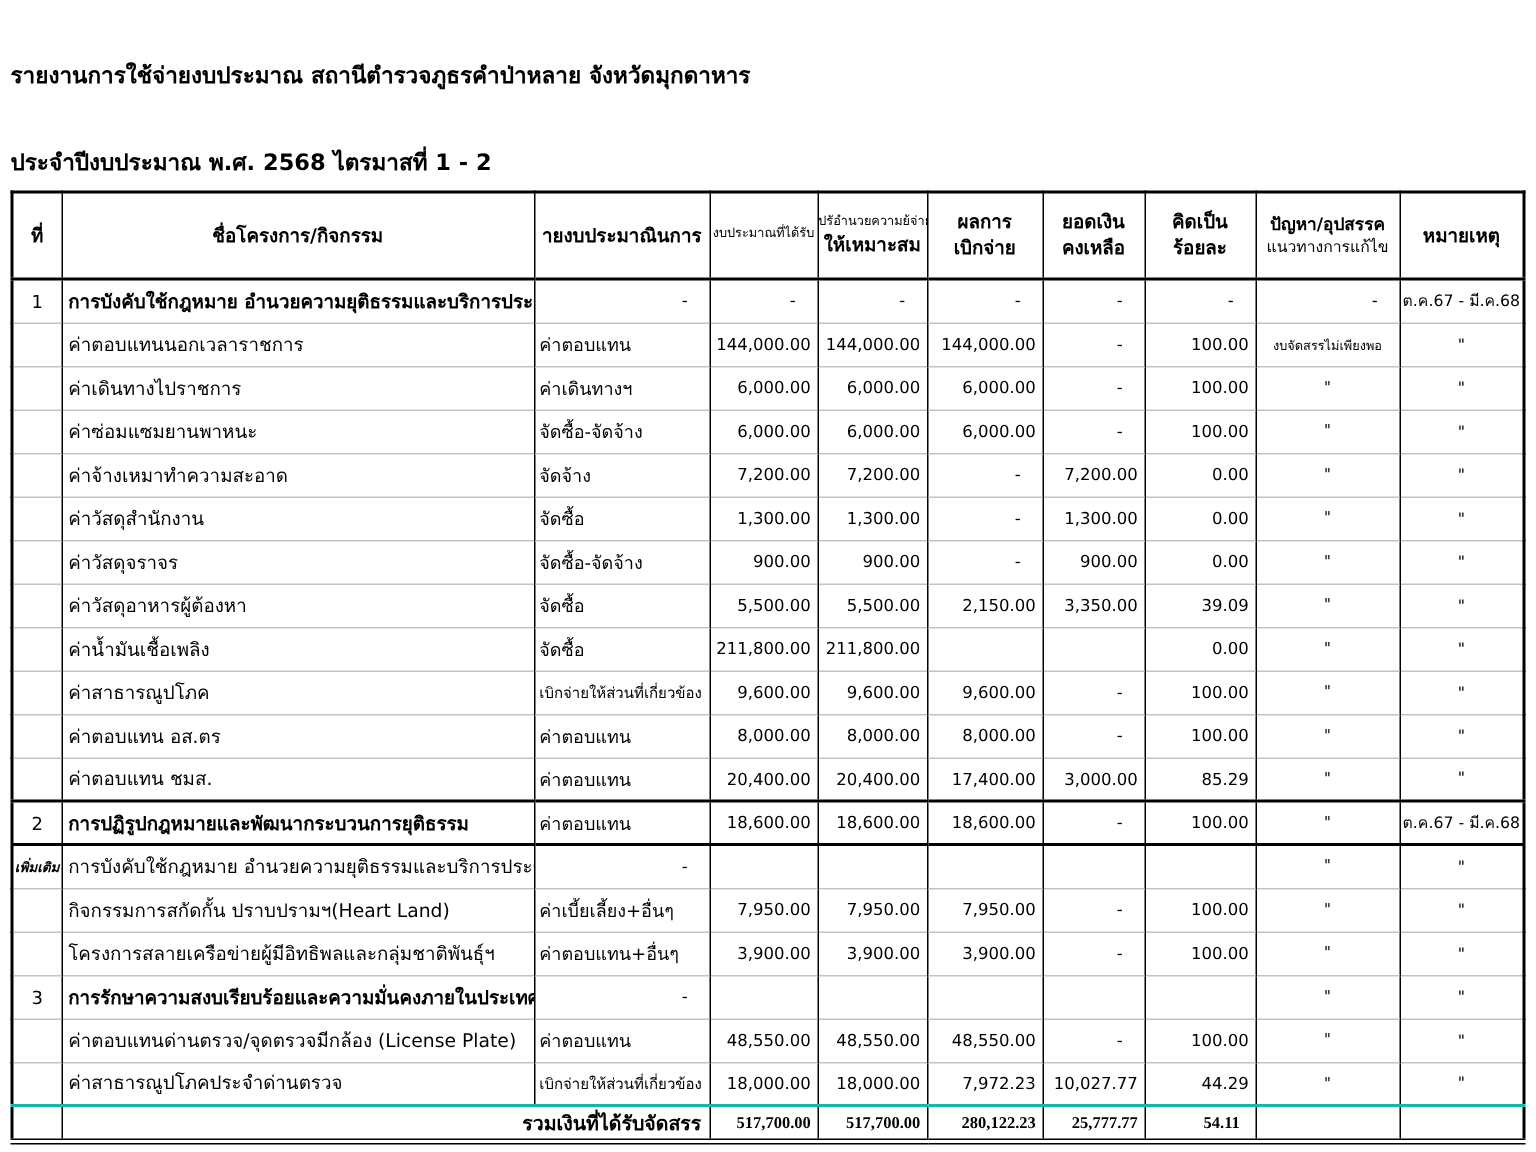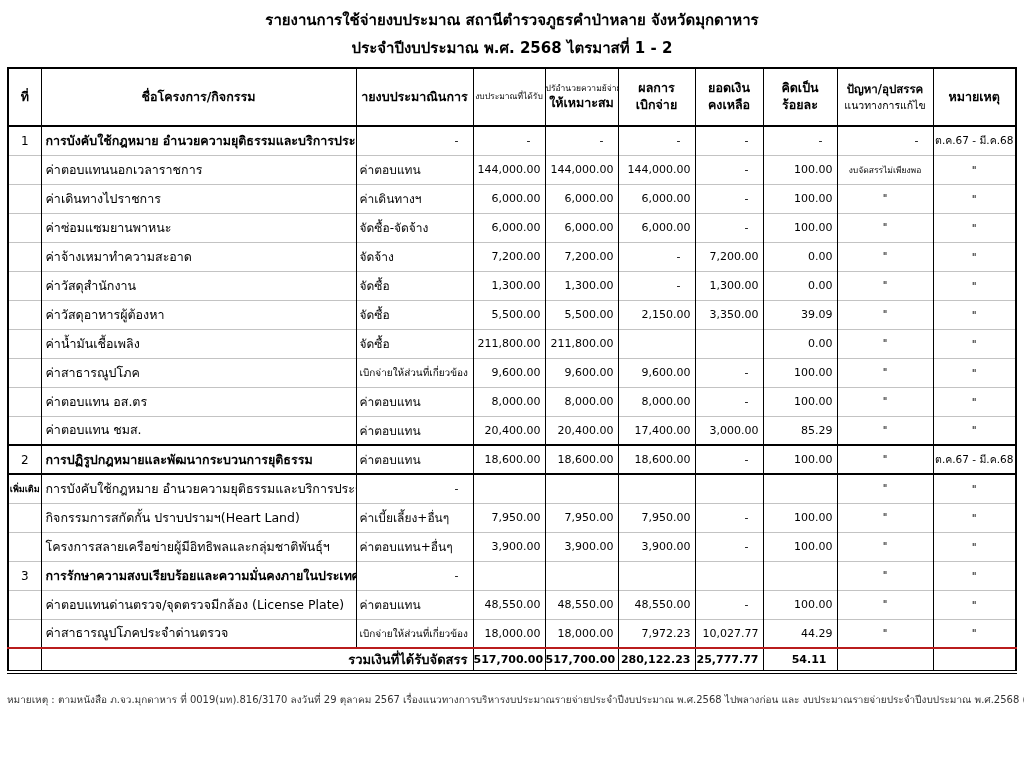--- a/index.html
+++ b/index.html
@@ -3,22 +3,23 @@
 <meta charset="utf-8">
 <style>
   html,body{margin:0;padding:0;}
   body{
     width:1024px;height:768px;background:#ffffff;color:#000;
     font-family:"DejaVu Sans","Liberation Sans",sans-serif;
     overflow:hidden;
   }
   .page{padding:6px 7px 0 7px;}
   .title{
-    text-align:center;font-weight:bold;font-size:15px;line-height:28px;
+    text-align:left;font-weight:bold;font-size:15px;line-height:28px;
     white-space:nowrap;
+    margin-top:30px;
   }
   table.report{
     border-collapse:collapse;table-layout:fixed;width:1009px;
     border:2px solid #000;margin-top:5px;
   }
   th,td{
     border-left:1px solid #000;border-right:1px solid #000;
     overflow:hidden;white-space:nowrap;padding:0;vertical-align:middle;
   }
   thead tr{height:58px;}
@@ -27,34 +28,35 @@
     text-align:center;line-height:1.35;
   }
   thead th.small-h, thead .small-h{font-size:8.5px;font-weight:normal;line-height:1.4;}
   thead .prob-h{font-size:11.5px;}
   thead .prob-h2{font-size:10.5px;font-weight:normal;}
   tbody tr{height:29px;}
   tbody td{border-top:1px solid #c3c3c3;font-size:12.5px;}
   tbody tr.group-top td{border-top:2px solid #000;}
   .c{text-align:center;}
   .no{font-size:12px;text-align:center;}
-  .xs-b{font-size:9px;font-weight:bold;}
+  .xs-b{font-size:9px;font-weight:bold;font-style:italic;}
   .name{text-align:left;padding-left:4px;}
   .b{font-weight:bold;}
   .perf{text-align:left;padding-left:3px;font-size:12px;margin-left:21px;}
   .perf.sm{font-size:10px;}
   .num{text-align:right;padding-right:4px;font-size:11px;}
   .num.dash{padding-right:14px;}
   .prob{font-size:10px;margin-top:24px;}
   .prob.xs{font-size:8.5px;}
   .note{font-size:10.5px;}
   tfoot tr{height:24px;}
   tfoot td{
-    border-top:2px solid #b91c1c;border-bottom:4px double #000;
+    border-top:2px solid #14b8a6;border-bottom:4px double #000;
     font-weight:bold;
+    font-family:Liberation Serif, serif;
   }
   .total-label{text-align:right;padding-right:5px;font-size:13px;font-weight:bold;}
   tfoot .num{font-size:11px;font-weight:bold;}
   .footnote{
     margin-top:18px;text-align:center;font-size:10px;color:#333;
     white-space:nowrap;
   }
 </style>
 </head>
 <body>
@@ -173,20 +175,32 @@
           <td class="num">1,300.00</td>
           <td class="num">1,300.00</td>
           <td class="num dash">-</td>
           <td class="num">1,300.00</td>
           <td class="num">0.00</td>
           <td class="c prob">"</td>
           <td class="c note">"</td>
         </tr>
         <tr>
           <td class="no"></td>
+          <td class="name">ค่าวัสดุจราจร</td>
+          <td class="perf">จัดซื้อ-จัดจ้าง</td>
+          <td class="num">900.00</td>
+          <td class="num">900.00</td>
+          <td class="num dash">-</td>
+          <td class="num">900.00</td>
+          <td class="num">0.00</td>
+          <td class="c prob">"</td>
+          <td class="c note">"</td>
+        </tr>
+        <tr>
+          <td class="no"></td>
           <td class="name">ค่าวัสดุอาหารผู้ต้องหา</td>
           <td class="perf">จัดซื้อ</td>
           <td class="num">5,500.00</td>
           <td class="num">5,500.00</td>
           <td class="num">2,150.00</td>
           <td class="num">3,350.00</td>
           <td class="num">39.09</td>
           <td class="c prob">"</td>
           <td class="c note">"</td>
         </tr>

